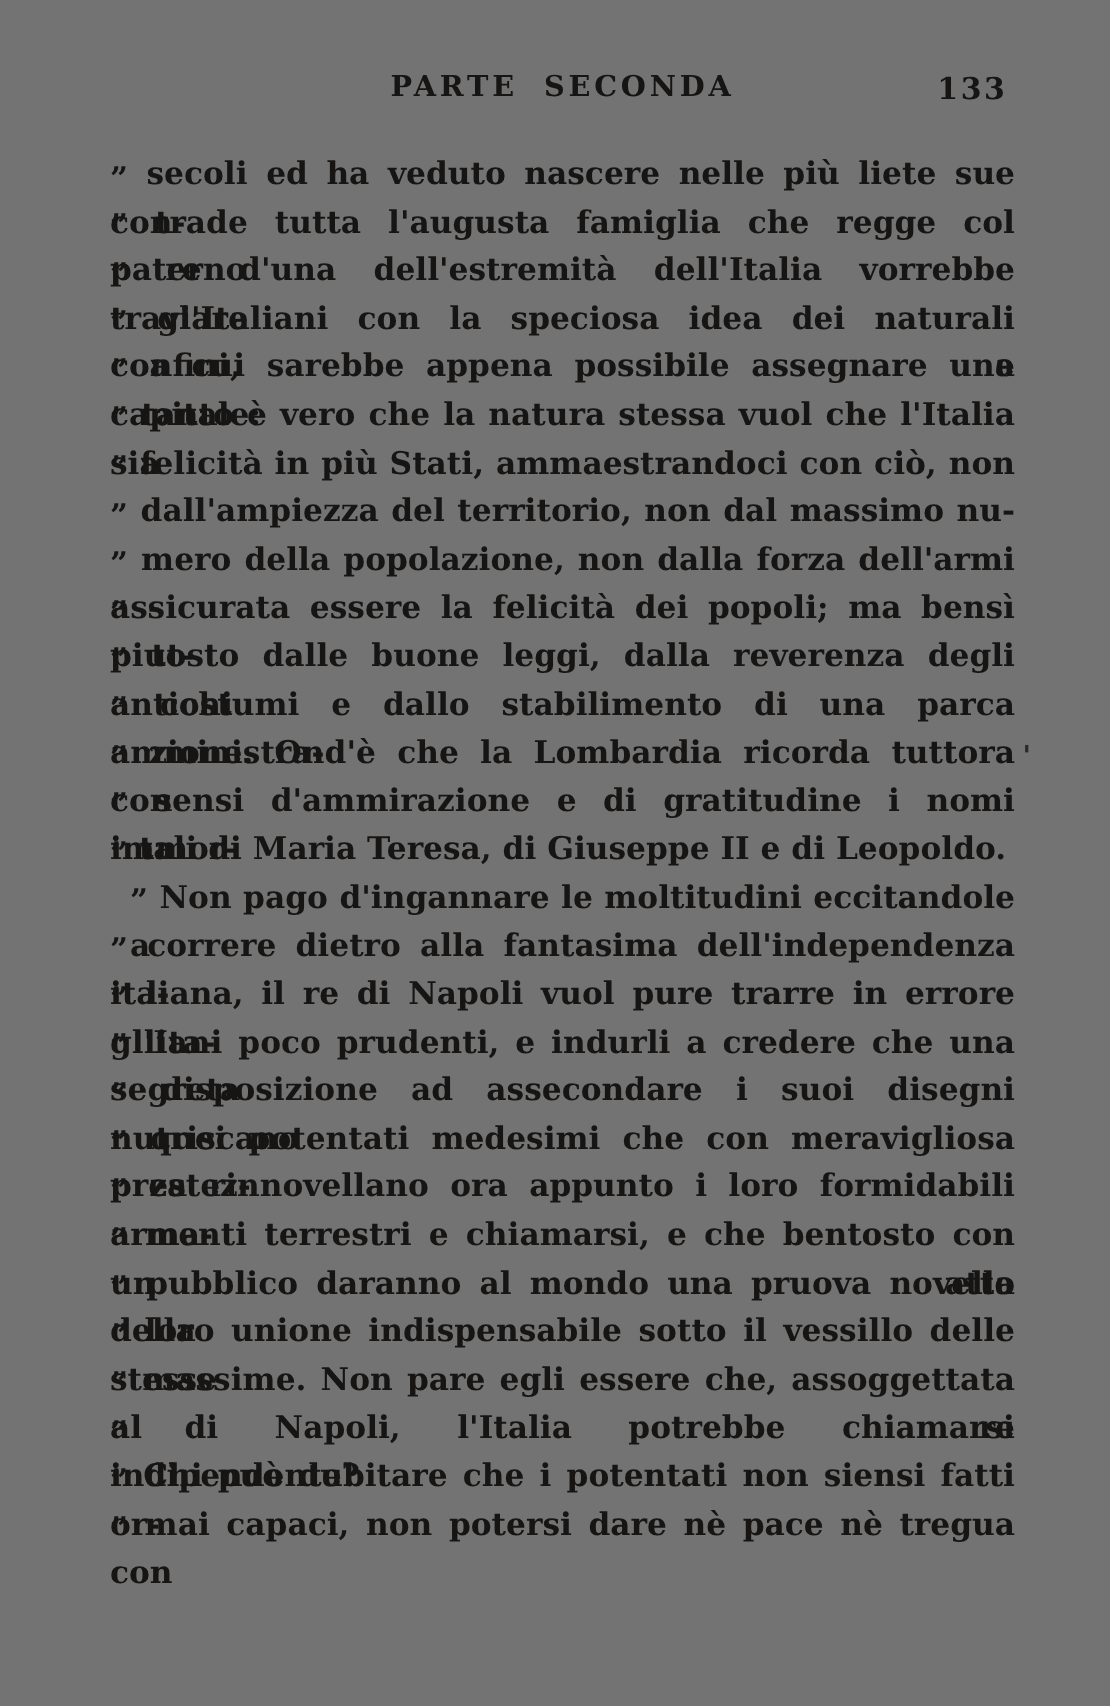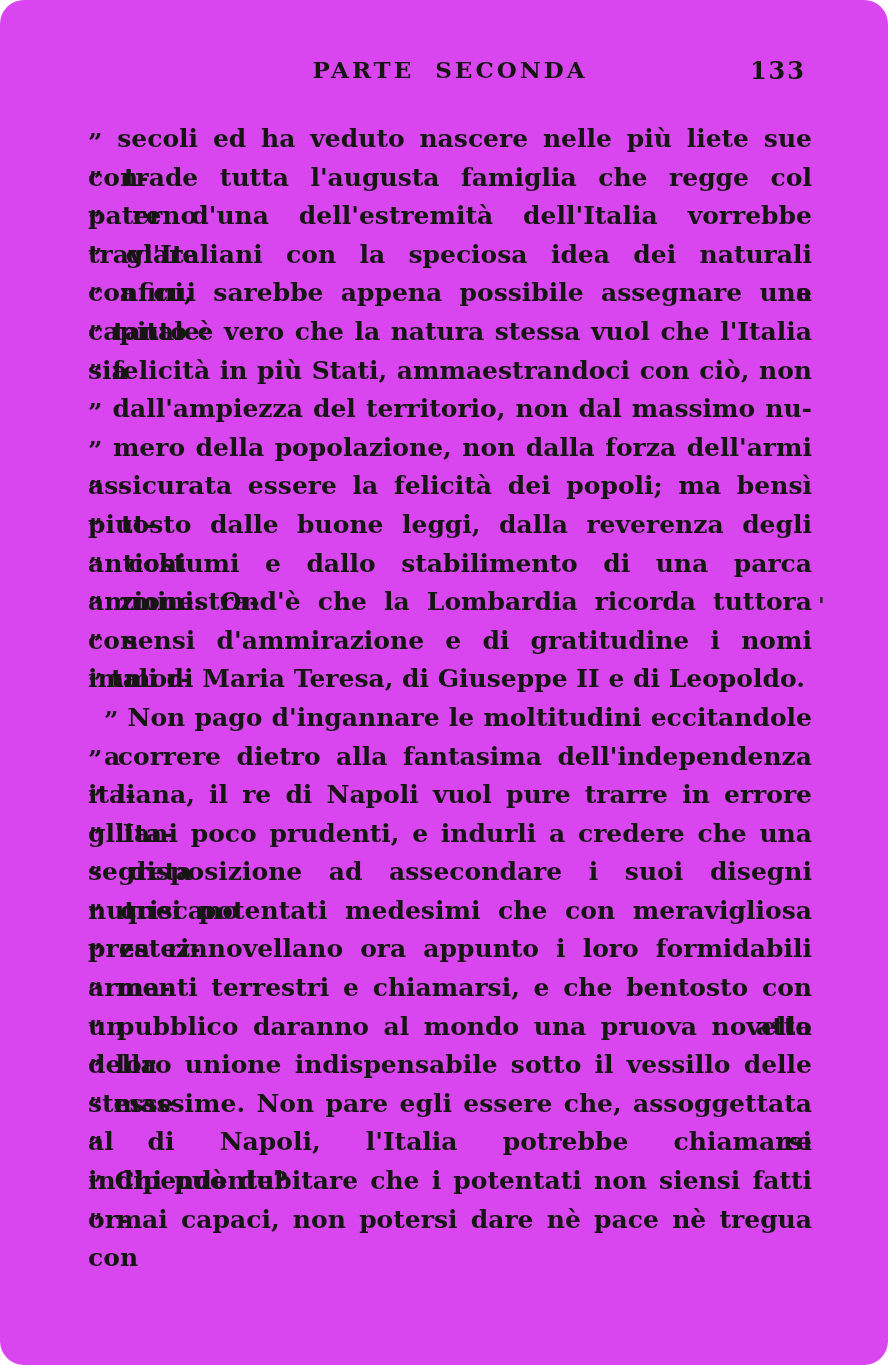--- a/index.html
+++ b/index.html
@@ -11,22 +11,21 @@
     width: 888px;
     height: 1365px;
     position: relative;
     overflow: hidden;
     font-family: "DejaVu Serif", "Liberation Serif", serif;
     color: #161514;
   }
   .page {
     position: absolute;
     inset: 0;
-    background: #d946ef;
-    border-radius: 24px;
+    background: #737373;
   }
   .page-header {
     position: absolute;
     left: 88px;
     top: 56px;
     width: 724px;
     height: 34px;
   }
   .section-title {
     position: absolute;

